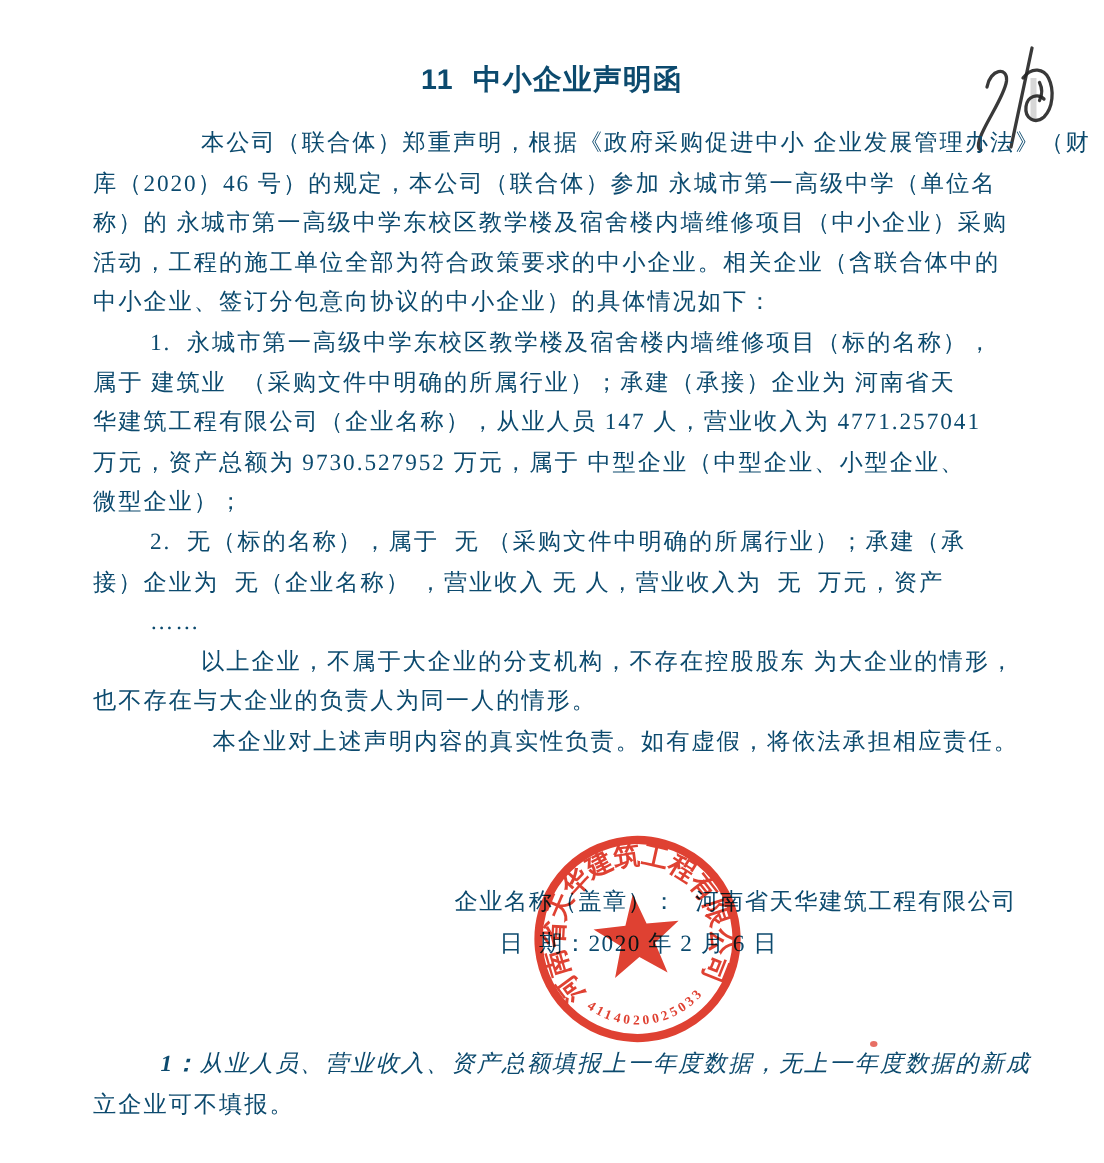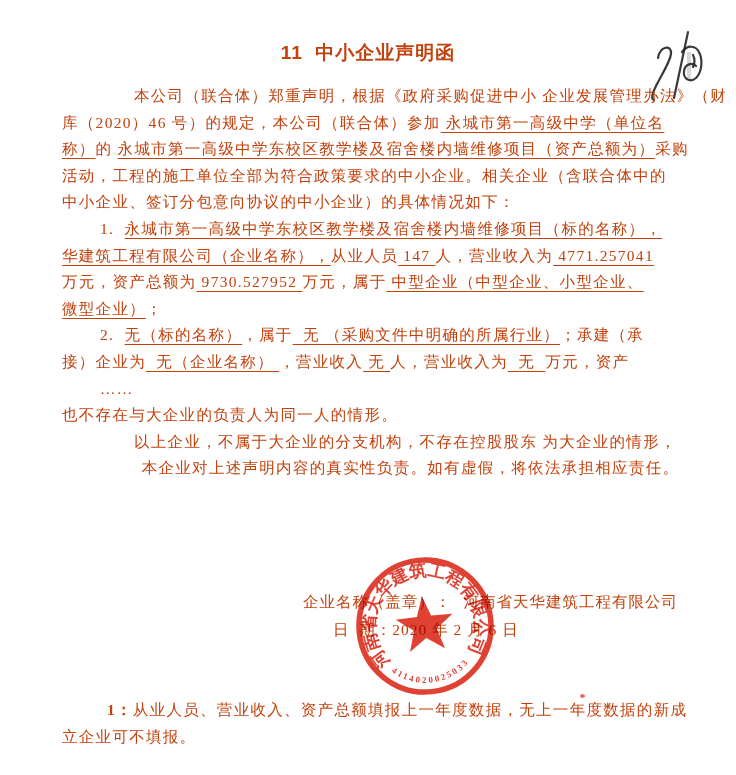--- a/index.html
+++ b/index.html
@@ -1,28 +1,28 @@
 <!DOCTYPE html>
 <html style="--seal-color: #dd3222;"><head>
 <meta charset="utf-8">
 <style>
   html,body { margin:0; padding:0; background:#ffffff; }
   .page {
     position:relative; width:736px; height:775px; background:#ffffff;
-    font-family:"Liberation Serif","DejaVu Serif",serif; color:#c2410c;
+    font-family:"Liberation Serif","DejaVu Serif",serif; color:#0c4a6e;
     overflow:hidden;
   }
   .title {
     position:absolute; top:40px; left:0; width:100%; text-align:center;
     font-family:"Liberation Sans","DejaVu Sans",sans-serif;
     font-weight:bold; font-size:19px; letter-spacing:1px; white-space:pre;
   }
   .body-text { position:absolute; left:62px; top:83px; width:625px; font-size:15.5px; letter-spacing:1.3px; }
   .tline { white-space:pre; line-height:26.6px; height:26.6px; }
-  .u { text-decoration:underline; text-underline-offset:4px; text-decoration-thickness:1px; }
+  .u { text-underline-offset:4px; text-decoration-thickness:1px; }
   .b { font-weight:bold; }
   .sig { position:absolute; left:303px; top:588px; font-size:15.5px; letter-spacing:1px; }
   .sig .sig-line { line-height:28px; white-space:pre; }
   .sig .date-line { padding-left:30px; }
   .sig .gap { display:inline-block; width:12px; }
   .footnote { position:absolute; left:62px; top:696px; width:625px; font-size:15.5px; letter-spacing:1.3px; }
   .footnote .tline { line-height:27.3px; height:27.3px; }
   .seal {
     position:absolute; left:345px; top:546px; width:160px; height:160px;
     transform:rotate(-6deg); mix-blend-mode:multiply; opacity:0.93;
@@ -46,32 +46,33 @@
     <rect x="49" y="30" width="4" height="28" fill="#9a9a9a" opacity="0.4" stroke="none"></rect>
     <path d="M 20 36 C 22 24 34 22 33 32 C 32 40 24 52 18 64 C 14 72 13 77 16 78"></path>
     <path d="M 50 10 C 46 28 41 52 36 76"></path>
     <path d="M 44 30 C 50 22 58 24 61 30 C 65 38 64 50 58 56 C 52 61 45 57 46 49 C 47 42 54 40 58 44"></path>
     <path d="M 55 33 C 57 37 57 41 55 45"></path>
   </svg>
 
   <div class="body-text">
       <div class="tline" style="padding-left: 72px;"><span>本公司（联合体）郑重声明，根据《政府采购促进中小 企业发展管理办法》（财</span></div>
       <div class="tline"><span>库（2020）46 号）的规定，本公司（联合体）参加</span><span class="u"> 永城市第一高级中学（单位名</span></div>
-      <div class="tline"><span class="u">称）</span><span>的 </span><span class="u">永城市第一高级中学东校区教学楼及宿舍楼内墙维修项目（资产总额为）</span><span>采购</span></div>
+      <div class="tline"><span class="u">称）</span><span>的 </span><span class="u">永城市第一高级中学东校区教学楼及宿舍楼内墙维修项目（中小企业）</span><span>采购</span></div>
       <div class="tline"><span>活动，工程的施工单位全部为符合政策要求的中小企业。相关企业（含联合体中的</span></div>
       <div class="tline"><span>中小企业、签订分包意向协议的中小企业）的具体情况如下：</span></div>
       <div class="tline" style="padding-left: 38px;"><span>1.  </span><span class="u">永城市第一高级中学东校区教学楼及宿舍楼内墙维修项目（标的名称），</span></div>
+      <div class="tline"><span>属于</span><span class="u"> 建筑业  （采购文件中明确的所属行业）</span><span>；承建（承接）企业为</span><span class="u"> 河南省天</span></div>
       <div class="tline"><span class="u">华建筑工程有限公司（企业名称），</span><span>从业人员</span><span class="u"> 147 </span><span>人，营业收入为</span><span class="u"> 4771.257041</span></div>
       <div class="tline"><span>万元，资产总额为</span><span class="u"> 9730.527952 </span><span>万元，属于</span><span class="u"> 中型企业（中型企业、小型企业、</span></div>
       <div class="tline"><span class="u">微型企业）</span><span>；</span></div>
       <div class="tline" style="padding-left: 38px;"><span>2.  </span><span class="u">无（标的名称）</span><span>，属于</span><span class="u">  无 （采购文件中明确的所属行业）</span><span>；承建（承</span></div>
       <div class="tline"><span>接）企业为</span><span class="u">  无（企业名称） </span><span>，营业收入</span><span class="u"> 无 </span><span>人，营业收入为</span><span class="u">  无  </span><span>万元，资产</span></div>
       <div class="tline" style="padding-left: 38px;"><span>……</span></div>
+      <div class="tline" style="padding-left: 72px;"><span>以上企业，不属于大企业的分支机构，不存在控股股东 为大企业的情形，</span></div>
       <div class="tline"><span>也不存在与大企业的负责人为同一人的情形。</span></div>
-      <div class="tline" style="padding-left: 72px;"><span>以上企业，不属于大企业的分支机构，不存在控股股东 为大企业的情形，</span></div>
       <div class="tline" style="padding-left: 72px; text-align: center;"><span>本企业对上述声明内容的真实性负责。如有虚假，将依法承担相应责任。</span></div>
     </div>
 
   <div class="sig">
     <div class="sig-line"><span>企业名称（盖章）：</span><span class="gap"></span><span>河南省天华建筑工程有限公司</span></div>
     <div class="sig-line date-line"><span>日  期：</span><span>2020 年 2 月 6 日</span></div>
   </div>
 
   <svg class="seal" viewBox="0 0 160 160">
     <circle class="ring" cx="80" cy="80" r="66" stroke-width="5.5"></circle>
@@ -84,17 +85,17 @@
       <textPath href="#sealTopArc" startOffset="0" textLength="225" lengthAdjust="spacing">河南省天华建筑工程有限公司</textPath>
     </text>
     <text font-size="9" letter-spacing="1">
       <textPath href="#sealBottomArc" startOffset="2" textLength="86" lengthAdjust="spacing">4114020025033</textPath>
     </text>
   </svg>
 
   <div class="red-dot"></div>
 
   <div class="footnote">
-      <div class="tline" style="padding-left: 45px;"><span class="b">1：</span><span>从业人员、营业收入、资产总额填报上一年度数据，无上一年度数据的新成</span></div>
+      <div class="tline" style="padding-left: 45px; font-style: italic;"><span class="b">1：</span><span>从业人员、营业收入、资产总额填报上一年度数据，无上一年度数据的新成</span></div>
       <div class="tline"><span>立企业可不填报。</span></div>
     </div>
 
 </div>
 
 </body></html>

